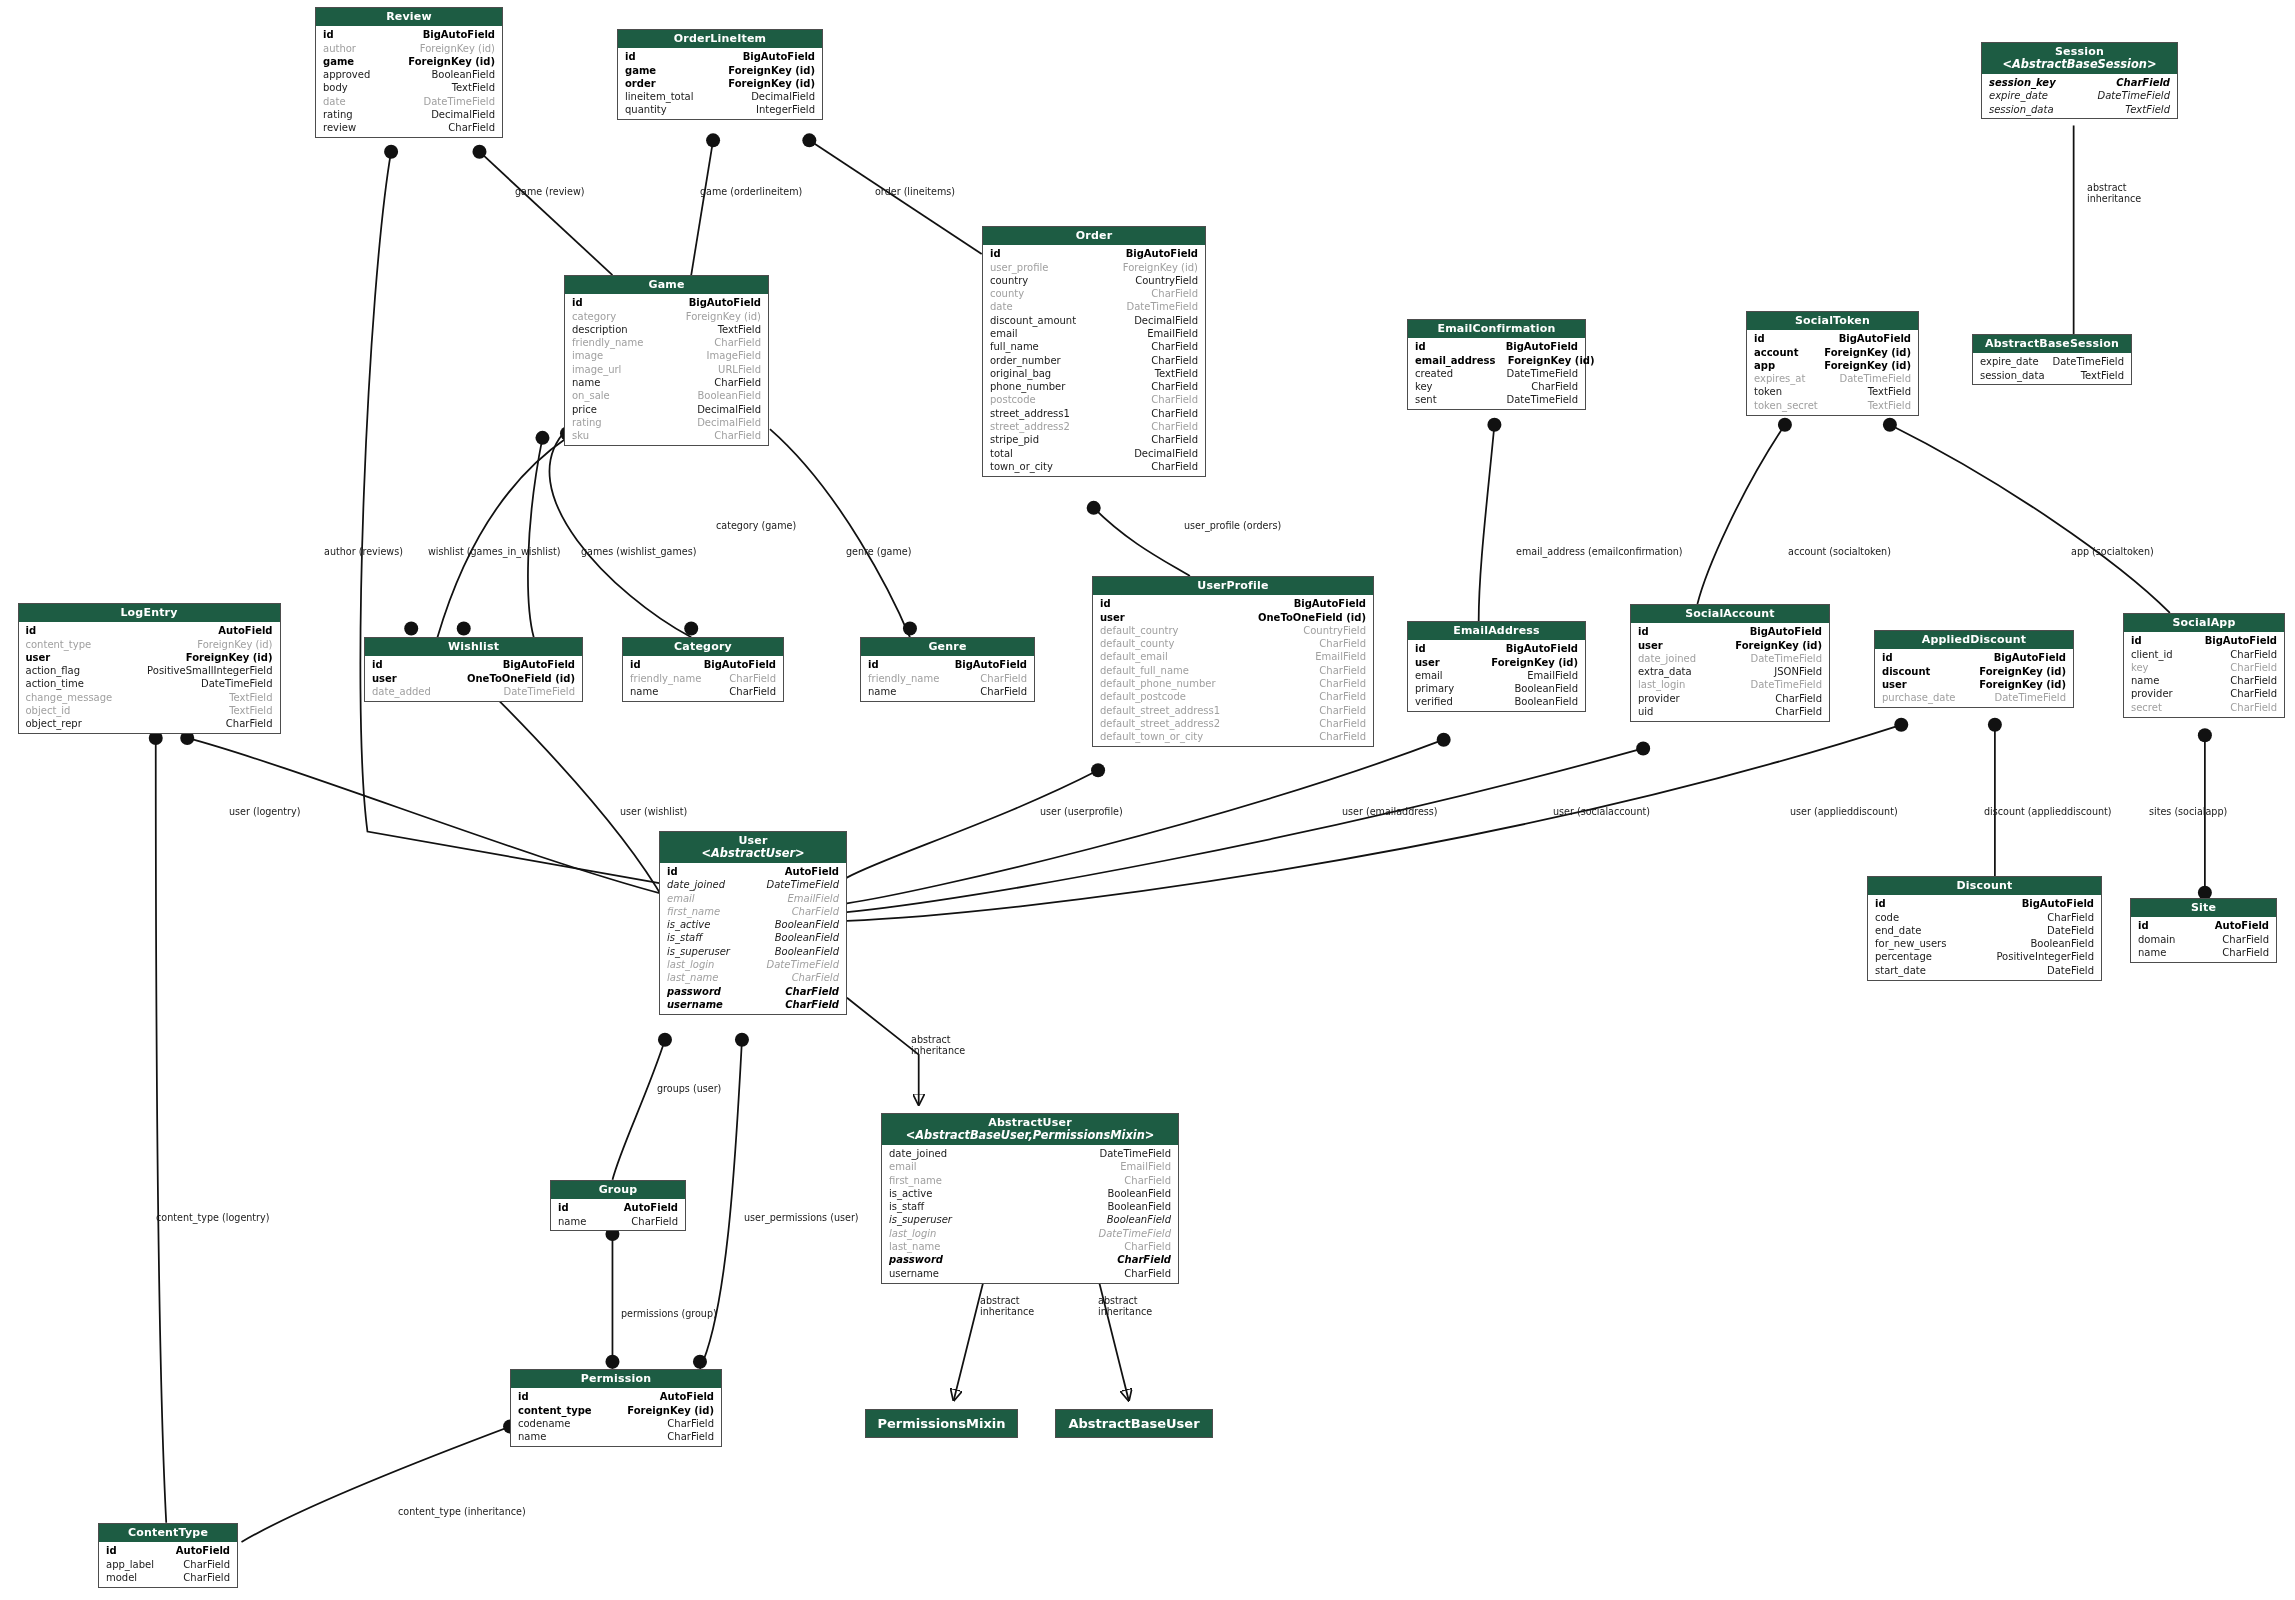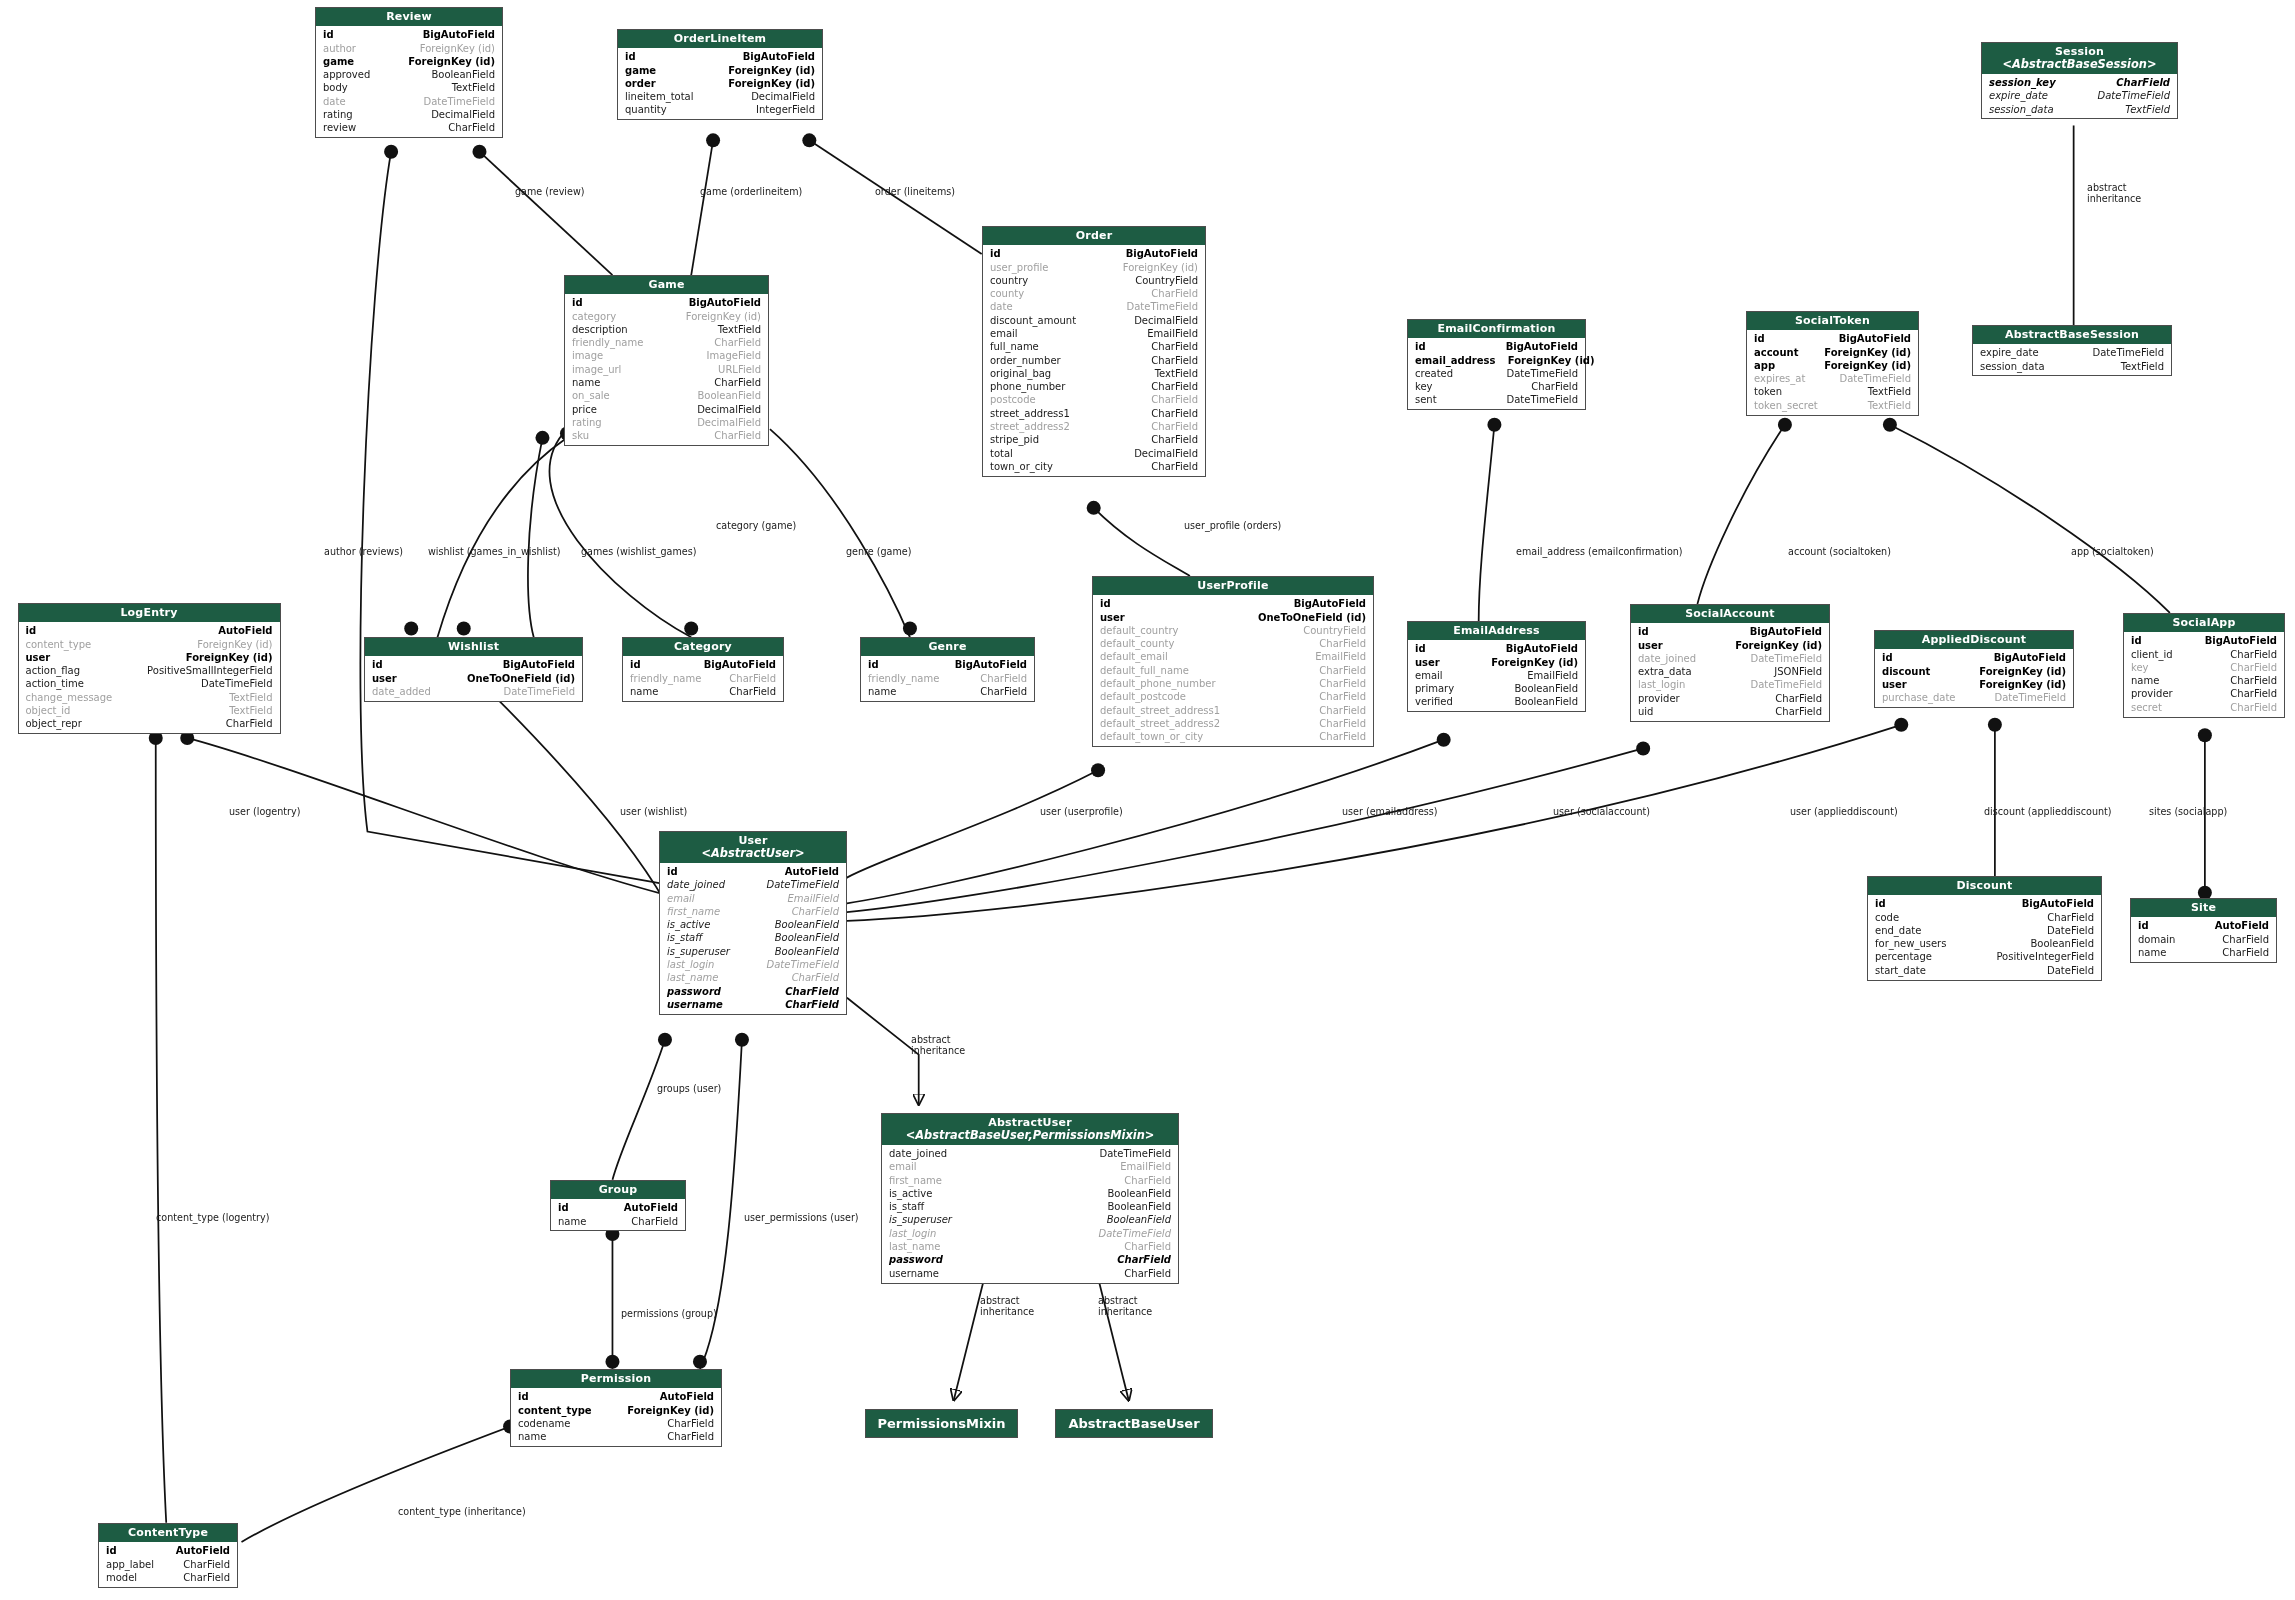--- a/index.html
+++ b/index.html
@@ -400,21 +400,21 @@
           <div class="row">
             <span class="fn f-plain">token</span>
             <span class="ft f-plain">TextField</span>
           </div>
           <div class="row">
             <span class="fn f-null">token_secret</span>
             <span class="ft f-null">TextField</span>
           </div>
         </div>
       </div>
-      <div class="entity" style="left: 1972px; top: 325px; width: 200px;">
+      <div class="entity" style="left: 1972px; top: 334px; width: 160px;">
         <div class="hdr">
           <span class="tname">AbstractBaseSession</span>
         </div>
         <div class="rows">
           <div class="row">
             <span class="fn f-plain">expire_date</span>
             <span class="ft f-plain">DateTimeField</span>
           </div>
           <div class="row">
             <span class="fn f-plain">session_data</span>

